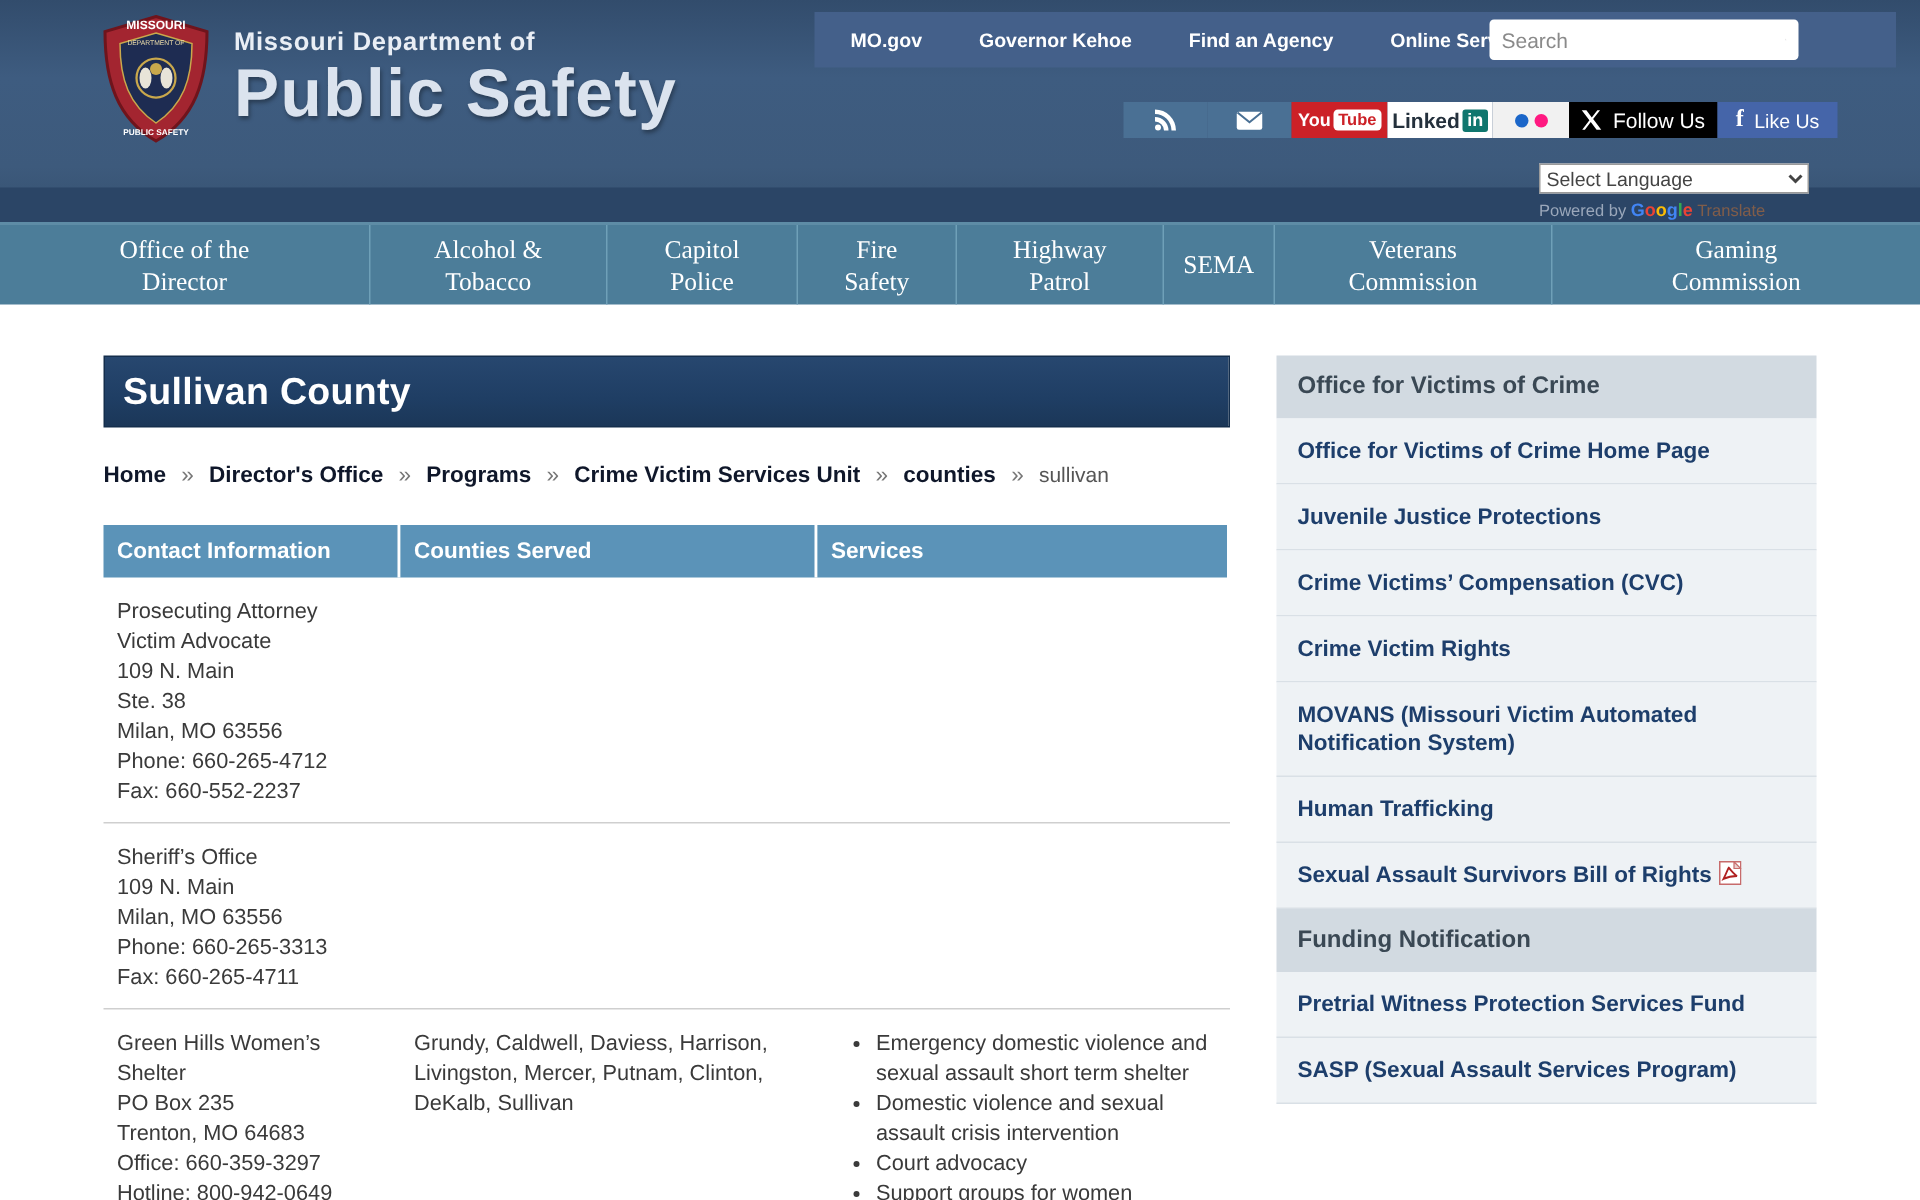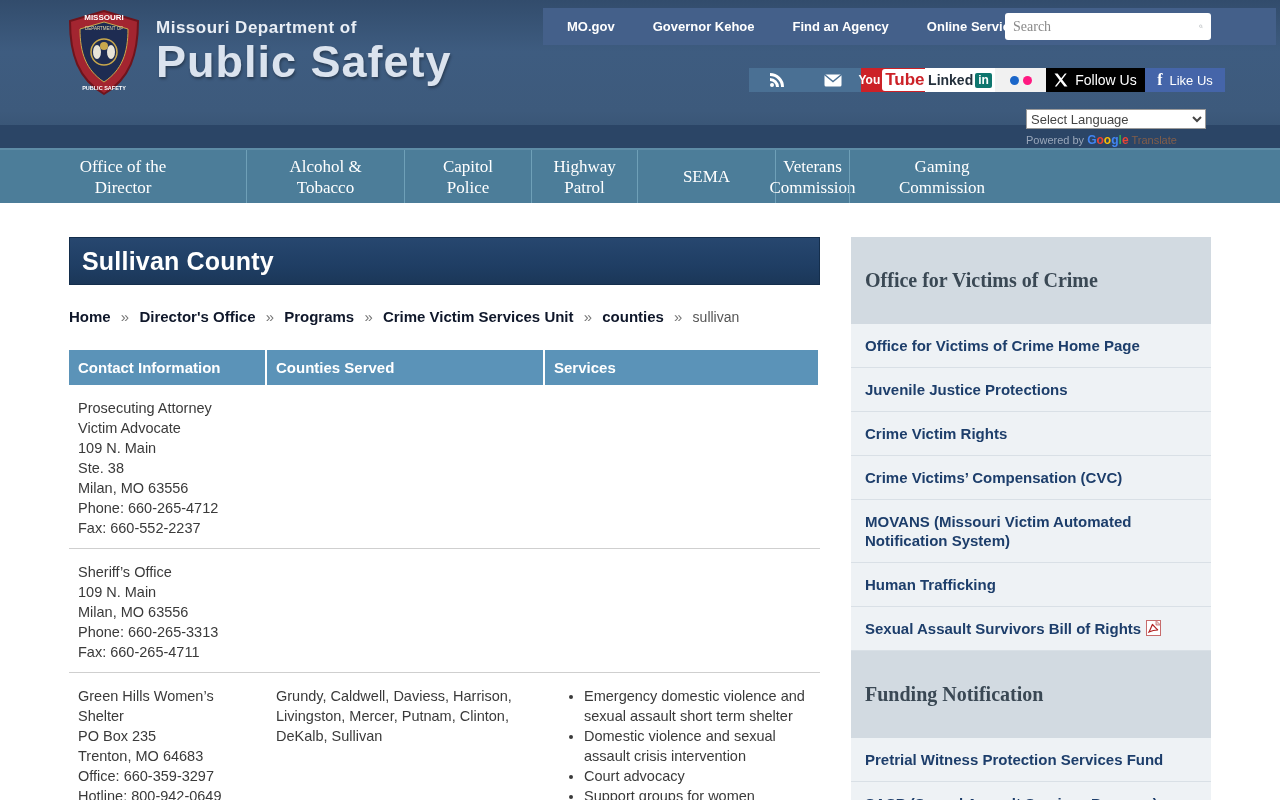--- a/index.html
+++ b/index.html
@@ -11,37 +11,37 @@
     background:linear-gradient(180deg,#324c6c 0%,#3e5c80 35%,#3d5a7c 75%,#35506f 100%); }
   .hdr-band { position:absolute; left:0; bottom:0; width:100%; height:23px; background:#2b4566; }
 
   .logo-area { position:absolute; left:66px; top:10px; display:flex; align-items:flex-start; }
   .badge { width:76px; height:86px; }
   .logo-text { margin-left:14px; padding-top:8px; }
   .logo-dept { color:#e9eef5; font-weight:bold; font-size:17px; letter-spacing:.5px; }
   .logo-name { color:#dbe3ee; font-weight:bold; font-size:45px; letter-spacing:1px; line-height:48px;
                text-shadow:1px 2px 3px rgba(0,0,0,.35); }
 
-  .top-strip { position:absolute; left:543px; top:8px; right:4px; height:37px; background:#44608a;
+  .top-strip { position:absolute; left:543px; top:8px; right:16px; height:37px; background:#44608a;
                display:flex; align-items:center; padding-left:24px; }
   .top-link { color:#fff; font-size:13px; font-weight:bold; text-decoration:none; margin-right:38px;
               cursor:pointer; white-space:nowrap; }
   .search-box { position:absolute; right:65px; top:5px; width:206px; height:27px; background:#fff;
                 border-radius:3px; display:flex; align-items:center; }
   .search-box input { border:none; outline:none; flex:1; height:100%; padding:2px 8px; font-size:14px;
-                      color:#333; background:transparent; font-family:Liberation Serif, serif; }
+                      color:#333; background:transparent; font-family:Liberation Sans, sans-serif; }
   .search-box input::placeholder { color:#8a8a8a; }
   .search-icon { margin-right:8px; }
 
   .social-bar { position:absolute; top:68px; right:55px; height:24px; display:flex; }
   .soc { height:24px; display:flex; align-items:center; justify-content:center; cursor:pointer; }
   .soc-rss, .soc-mail { width:56px; background:#4a7094; }
   .soc-yt { width:64px; background:#cc2127; }
   .yt-you { color:#fff; font-size:12px; font-weight:bold; margin-right:2px; }
-  .yt-tube { background:#fff; color:#cc2127; font-size:17px; font-weight:bold; border-radius:3px; padding:1px 3px; }
+  .yt-tube { background:#fff; color:#cc2127; font-size:11px; font-weight:bold; border-radius:3px; padding:1px 3px; }
   .soc-li { width:70px; background:#fff; }
   .li-word { color:#24303c; font-size:14px; font-weight:bold; margin-right:2px; }
   .li-in { background:#0f766e; color:#fff; font-size:12px; font-weight:bold; border-radius:2px; padding:0 3px 1px; }
   .soc-flickr { width:51px; background:#f1f1f1; }
   .dot { width:9px; height:9px; border-radius:50%; display:inline-block; }
   .dot-b { background:#1b66c9; margin-right:4px; }
   .dot-p { background:#ff1981; }
   .soc-x { width:99px; background:#000; color:#fff; font-size:14px; }
   .soc-x .x-label { margin-left:7px; }
   .soc-fb { width:80px; background:#4565a9; color:#fff; font-size:13px; }
@@ -93,22 +93,22 @@
   .th-3 { width:273px; }
   .tbl-row { display:flex; }
   .tbl-row + .tbl-row { border-top:1px solid #cfcfcf; }
   .td { padding:13px 9px 10px; font-size:14.5px; color:#3a3a3a; line-height:20px; }
   .td-1 { width:198px; } .td-2 { width:278px; } .td-3 { width:275px; }
   .td-3 ul { margin:0; padding-left:30px; }
   .td-3 li { margin:0; }
 
   
   .sidebar { position:absolute; left:851px; top:237px; width:360px; }
-  .sb-header { background:#d2dae1; color:#3a4854; font-size:20px; font-weight:bold;
-               padding:32px 14px;font-family:Liberation Serif, serif; }
+  .sb-header { background:#d2dae1; color:#3a4854; font-size:16px; font-weight:bold;
+               padding:12px 14px; }
   .sb-link { background:#eef2f5; border-bottom:1px solid #d9e0e6; padding:12px 14px;
              color:#1d3e6b; font-size:15px; font-weight:bold; line-height:19px; cursor:pointer; }
   .pdf-icon { display:inline-block; vertical-align:-2px; margin-left:5px; }
 </style>
 </head>
 <body>
 
 <div class="site-header">
   <div class="hdr-band"></div>
 
@@ -198,20 +198,23 @@
   <div class="nav-item">
       <span>Office of the Director</span>
     </div>
   <div class="nav-item">
       <span>Alcohol &amp; Tobacco</span>
     </div>
   <div class="nav-item">
       <span>Capitol Police</span>
     </div>
   <div class="nav-item">
+      <span>Fire Safety</span>
+    </div>
+  <div class="nav-item">
       <span>Highway Patrol</span>
     </div>
   <div class="nav-item">
       <span>SEMA</span>
     </div>
   <div class="nav-item">
       <span>Veterans Commission</span>
     </div>
   <div class="nav-item">
       <span>Gaming Commission</span>
@@ -290,22 +293,22 @@
         </ul>
       </div>
     </div>
   </div>
 </div>
 
 <div class="sidebar">
   <div class="sb-header">Office for Victims of Crime</div>
   <div class="sb-link">Office for Victims of Crime Home Page</div>
   <div class="sb-link">Juvenile Justice Protections</div>
+  <div class="sb-link">Crime Victims’ Compensation (CVC)</div>
   <div class="sb-link">Crime Victim Rights</div>
-  <div class="sb-link">Crime Victims’ Compensation (CVC)</div>
   <div class="sb-link">MOVANS (Missouri Victim Automated Notification System)</div>
   <div class="sb-link">Human Trafficking</div>
   <div class="sb-link">
     <span>Sexual Assault Survivors Bill of Rights</span><svg class="pdf-icon" width="15" height="16" viewBox="0 0 15 16">
       <rect x="0.5" y="0.5" width="14" height="15" fill="#fff" stroke="#c76b6b"></rect>
       <path d="M10 0.5 L14.5 5 L10 5 Z" fill="#e8cdcd" stroke="#c76b6b" stroke-width="0.8"></path>
       <path d="M3 12 C5 8 6 5 6.5 4.5 C8 6 10 9 12 10 C9 10 5 11 3 12 Z" fill="none" stroke="#b02222" stroke-width="1.2"></path>
     </svg>
   </div>
   <div class="sb-header">Funding Notification</div>

